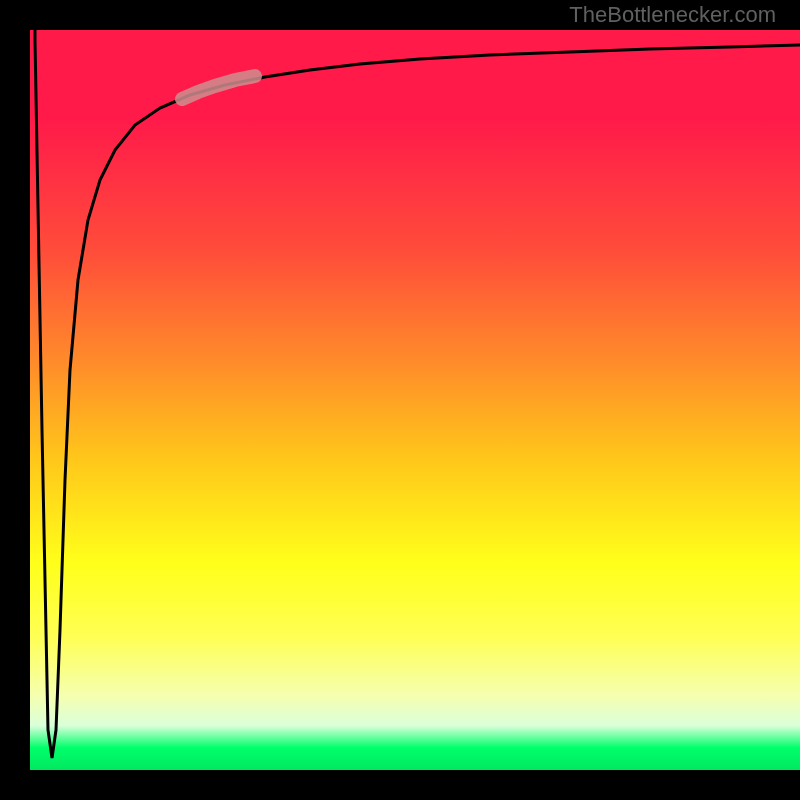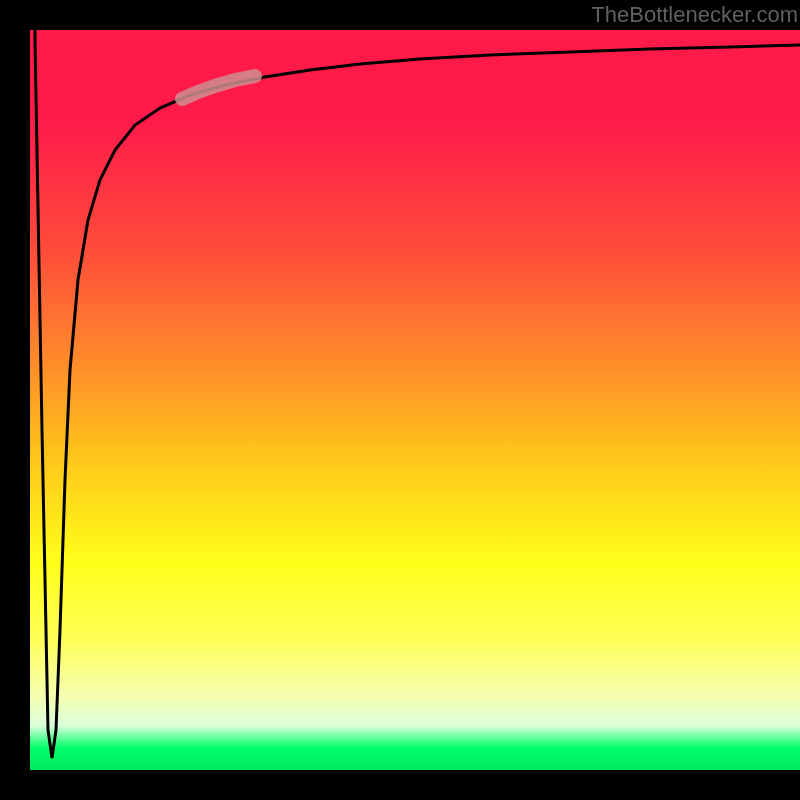--- a/index.html
+++ b/index.html
@@ -7,21 +7,21 @@
     width: 800px;
     height: 800px;
     background: #000;
     position: relative;
     font-family: Arial, sans-serif;
     overflow: hidden;
   }
   .attribution {
     position: absolute;
     top: 2px;
-    right: 2px;
+    right: 24px;
     font-size: 22px;
     color: #606060;
     z-index: 10;
   }
   .plot-area {
     position: absolute;
     left: 30px;
     top: 30px;
     width: 770px;
     height: 740px;

